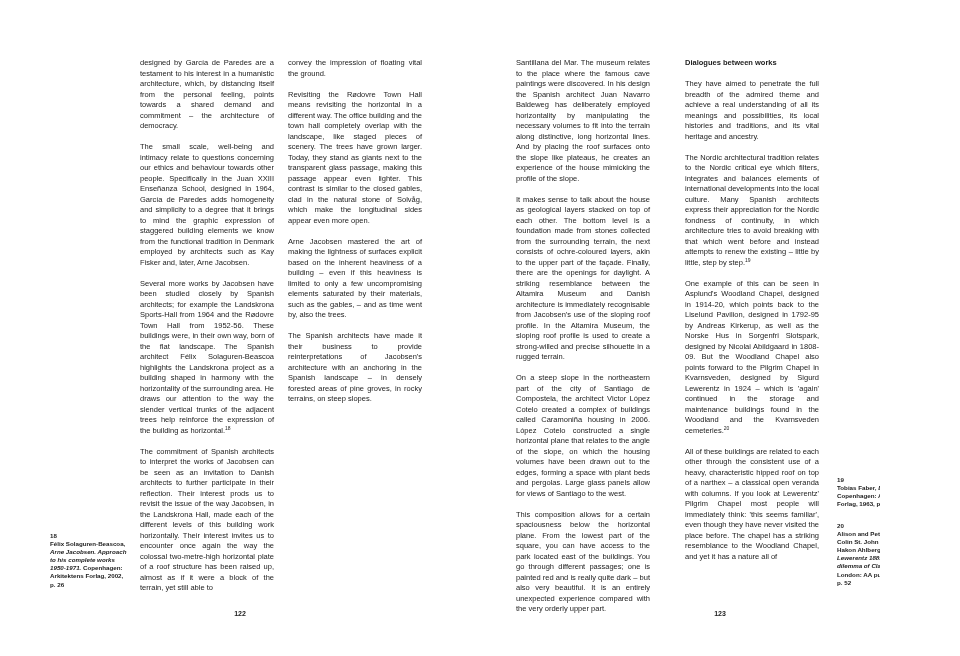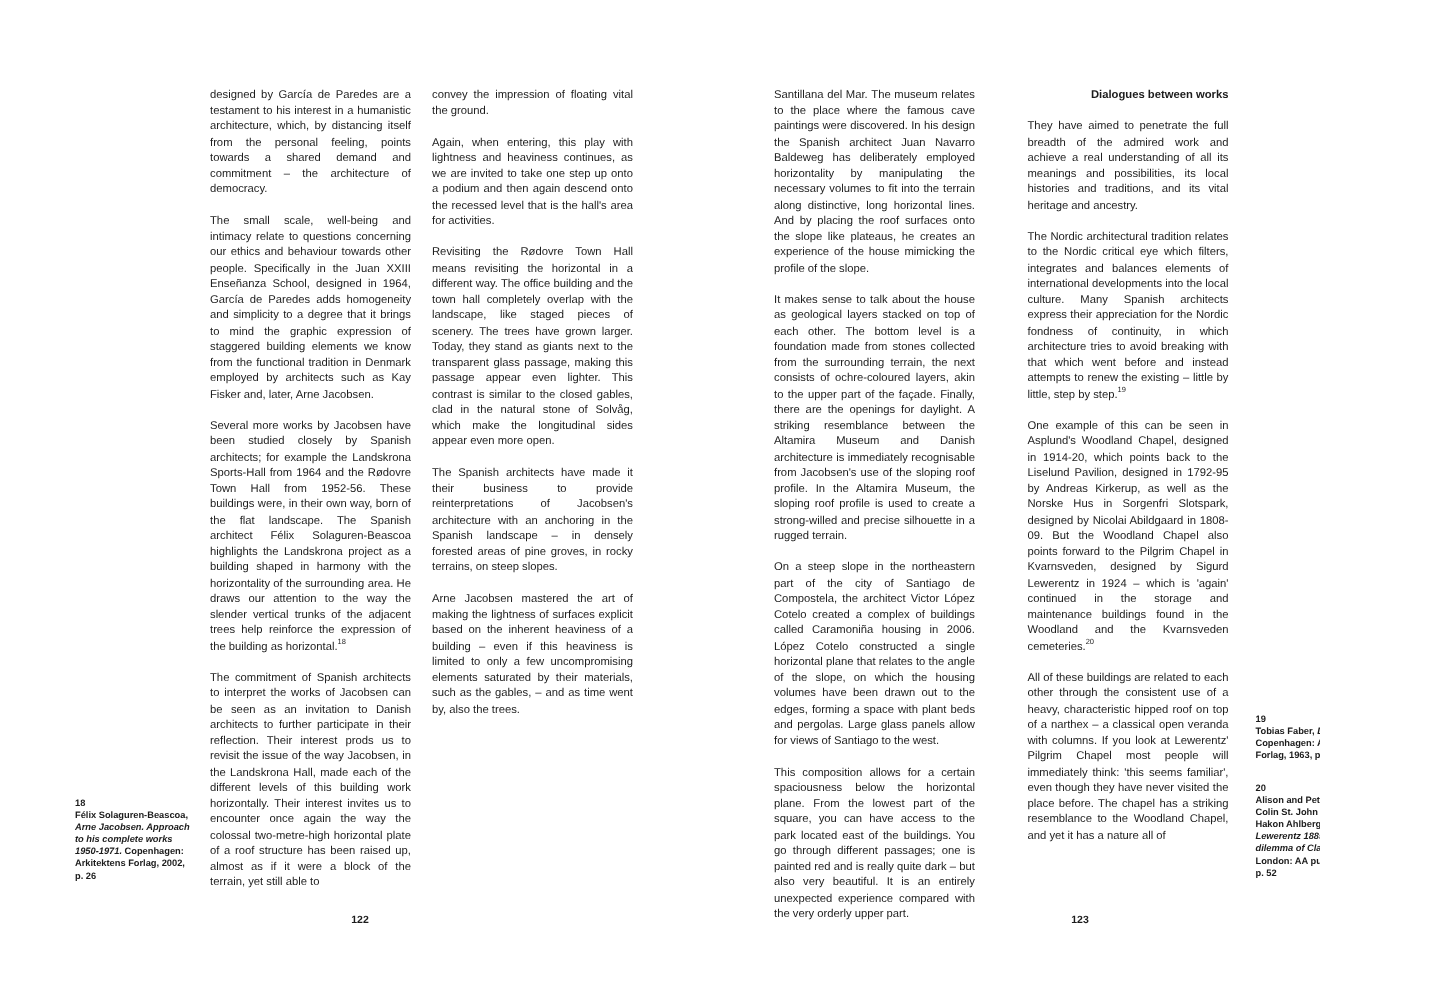--- a/index.html
+++ b/index.html
@@ -19,21 +19,21 @@
     font-size: 7.5px;
     line-height: 10.5px;
     text-align: justify;
   }
   .col p.para { margin: 0 0 10.5px 0; }
   .col h3.subhead {
     margin: 0 0 10.5px 0;
     font-size: 7.5px;
     line-height: 10.5px;
     font-weight: bold;
-    text-align: right;
+    text-align: left;
   }
   .col sup {
     font-size: 5px;
     line-height: 0;
     vertical-align: super;
   }
   .col-1 { left: 140px; }
   .col-2 { left: 288px; }
   .col-3 { left: 516px; }
   .col-4 { left: 685px; }
@@ -72,39 +72,38 @@
     </aside>
 
     <div class="col col-1">
         <p class="para">designed by García de Paredes are a testament to his interest in a humanistic architecture, which, by distancing itself from the personal feeling, points towards a shared demand and commitment – the architecture of democracy.</p>
         <p class="para">The small scale, well-being and intimacy relate to questions concerning our ethics and behaviour towards other people. Specifically in the Juan XXIII Enseñanza School, designed in 1964, García de Paredes adds homogeneity and simplicity to a degree that it brings to mind the graphic expression of staggered building elements we know from the functional tradition in Denmark employed by architects such as Kay Fisker and, later, Arne Jacobsen.</p>
         <p class="para">Several more works by Jacobsen have been studied closely by Spanish architects; for example the Landskrona Sports-Hall from 1964 and the Rødovre Town Hall from 1952-56. These buildings were, in their own way, born of the flat landscape. The Spanish architect Félix Solaguren-Beascoa highlights the Landskrona project as a building shaped in harmony with the horizontality of the surrounding area. He draws our attention to the way the slender vertical trunks of the adjacent trees help reinforce the expression of the building as horizontal.<sup>18</sup></p>
         <p class="para">The commitment of Spanish architects to interpret the works of Jacobsen can be seen as an invitation to Danish architects to further participate in their reflection. Their interest prods us to revisit the issue of the way Jacobsen, in the Landskrona Hall, made each of the different levels of this building work horizontally. Their interest invites us to encounter once again the way the colossal two-metre-high horizontal plate of a roof structure has been raised up, almost as if it were a block of the terrain, yet still able to</p>
       </div>
     <div class="col col-2">
         <p class="para">convey the impression of floating vital the ground.</p>
-        <p class="para">Again, when entering, this play with lightness and heaviness continues, as we are invited to take one step up onto a podium and then again descend onto the recessed level that is the hall's area for activities.</p>
         <p class="para">Revisiting the Rødovre Town Hall means revisiting the horizontal in a different way. The office building and the town hall completely overlap with the landscape, like staged pieces of scenery. The trees have grown larger. Today, they stand as giants next to the transparent glass passage, making this passage appear even lighter. This contrast is similar to the closed gables, clad in the natural stone of Solvåg, which make the longitudinal sides appear even more open.</p>
+        <p class="para">Arne Jacobsen mastered the art of making the lightness of surfaces explicit based on the inherent heaviness of a building – even if this heaviness is limited to only a few uncompromising elements saturated by their materials, such as the gables, – and as time went by, also the trees.</p>
         <p class="para">The Spanish architects have made it their business to provide reinterpretations of Jacobsen's architecture with an anchoring in the Spanish landscape – in densely forested areas of pine groves, in rocky terrains, on steep slopes.</p>
-        <p class="para">Arne Jacobsen mastered the art of making the lightness of surfaces explicit based on the inherent heaviness of a building – even if this heaviness is limited to only a few uncompromising elements saturated by their materials, such as the gables, – and as time went by, also the trees.</p>
       </div>
 
     <div class="pagenum pagenum-left">122</div>
   </div>
 
   <div>
     <div class="col col-3">
         <p class="para">Santillana del Mar. The museum relates to the place where the famous cave paintings were discovered. In his design the Spanish architect Juan Navarro Baldeweg has deliberately employed horizontality by manipulating the necessary volumes to fit into the terrain along distinctive, long horizontal lines. And by placing the roof surfaces onto the slope like plateaus, he creates an experience of the house mimicking the profile of the slope.</p>
         <p class="para">It makes sense to talk about the house as geological layers stacked on top of each other. The bottom level is a foundation made from stones collected from the surrounding terrain, the next consists of ochre-coloured layers, akin to the upper part of the façade. Finally, there are the openings for daylight. A striking resemblance between the Altamira Museum and Danish architecture is immediately recognisable from Jacobsen's use of the sloping roof profile. In the Altamira Museum, the sloping roof profile is used to create a strong-willed and precise silhouette in a rugged terrain.</p>
         <p class="para">On a steep slope in the northeastern part of the city of Santiago de Compostela, the architect Victor López Cotelo created a complex of buildings called Caramoniña housing in 2006. López Cotelo constructed a single horizontal plane that relates to the angle of the slope, on which the housing volumes have been drawn out to the edges, forming a space with plant beds and pergolas. Large glass panels allow for views of Santiago to the west.</p>
         <p class="para">This composition allows for a certain spaciousness below the horizontal plane. From the lowest part of the square, you can have access to the park located east of the buildings. You go through different passages; one is painted red and is really quite dark – but also very beautiful. It is an entirely unexpected experience compared with the very orderly upper part.</p>
       </div>
     <div class="col col-4">
         <h3 class="subhead">Dialogues between works</h3>
-        <p class="para">They have aimed to penetrate the full breadth of the admired work and achieve a real understanding of all its meanings and possibilities, its local histories and traditions, and its vital heritage and ancestry.</p>
+        <p class="para">They have aimed to penetrate the full breadth of the admired theme and achieve a real understanding of all its meanings and possibilities, its local histories and traditions, and its vital heritage and ancestry.</p>
         <p class="para">The Nordic architectural tradition relates to the Nordic critical eye which filters, integrates and balances elements of international developments into the local culture. Many Spanish architects express their appreciation for the Nordic fondness of continuity, in which architecture tries to avoid breaking with that which went before and instead attempts to renew the existing – little by little, step by step.<sup>19</sup></p>
         <p class="para">One example of this can be seen in Asplund's Woodland Chapel, designed in 1914-20, which points back to the Liselund Pavilion, designed in 1792-95 by Andreas Kirkerup, as well as the Norske Hus in Sorgenfri Slotspark, designed by Nicolai Abildgaard in 1808-09. But the Woodland Chapel also points forward to the Pilgrim Chapel in Kvarnsveden, designed by Sigurd Lewerentz in 1924 – which is 'again' continued in the storage and maintenance buildings found in the Woodland and the Kvarnsveden cemeteries.<sup>20</sup></p>
         <p class="para">All of these buildings are related to each other through the consistent use of a heavy, characteristic hipped roof on top of a narthex – a classical open veranda with columns. If you look at Lewerentz' Pilgrim Chapel most people will immediately think: 'this seems familiar', even though they have never visited the place before. The chapel has a striking resemblance to the Woodland Chapel, and yet it has a nature all of</p>
       </div>
 
     <aside class="footnote fn-19">
       <div class="fn-num">19</div>
       <div class="fn-text"><span>Tobias Faber, </span><em>Dansk Arkitektur.</em><span> Copenhagen: Arkitektens Forlag, 1963, pp. 178-225</span></div>
     </aside>
 

